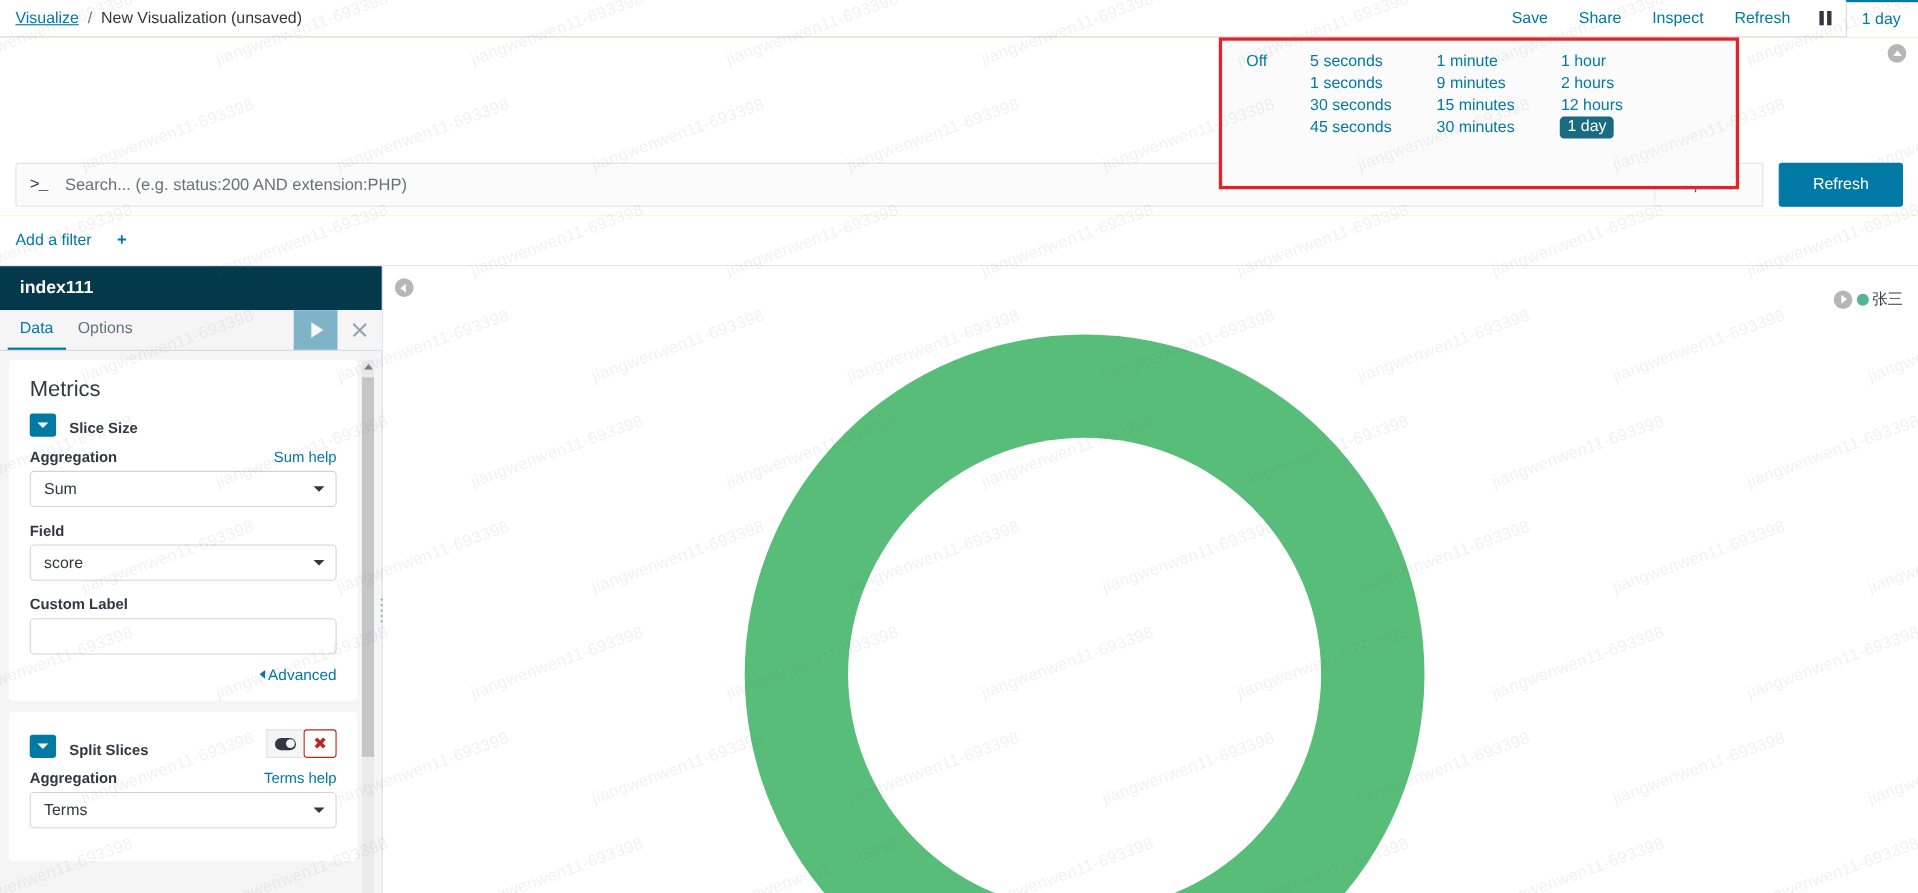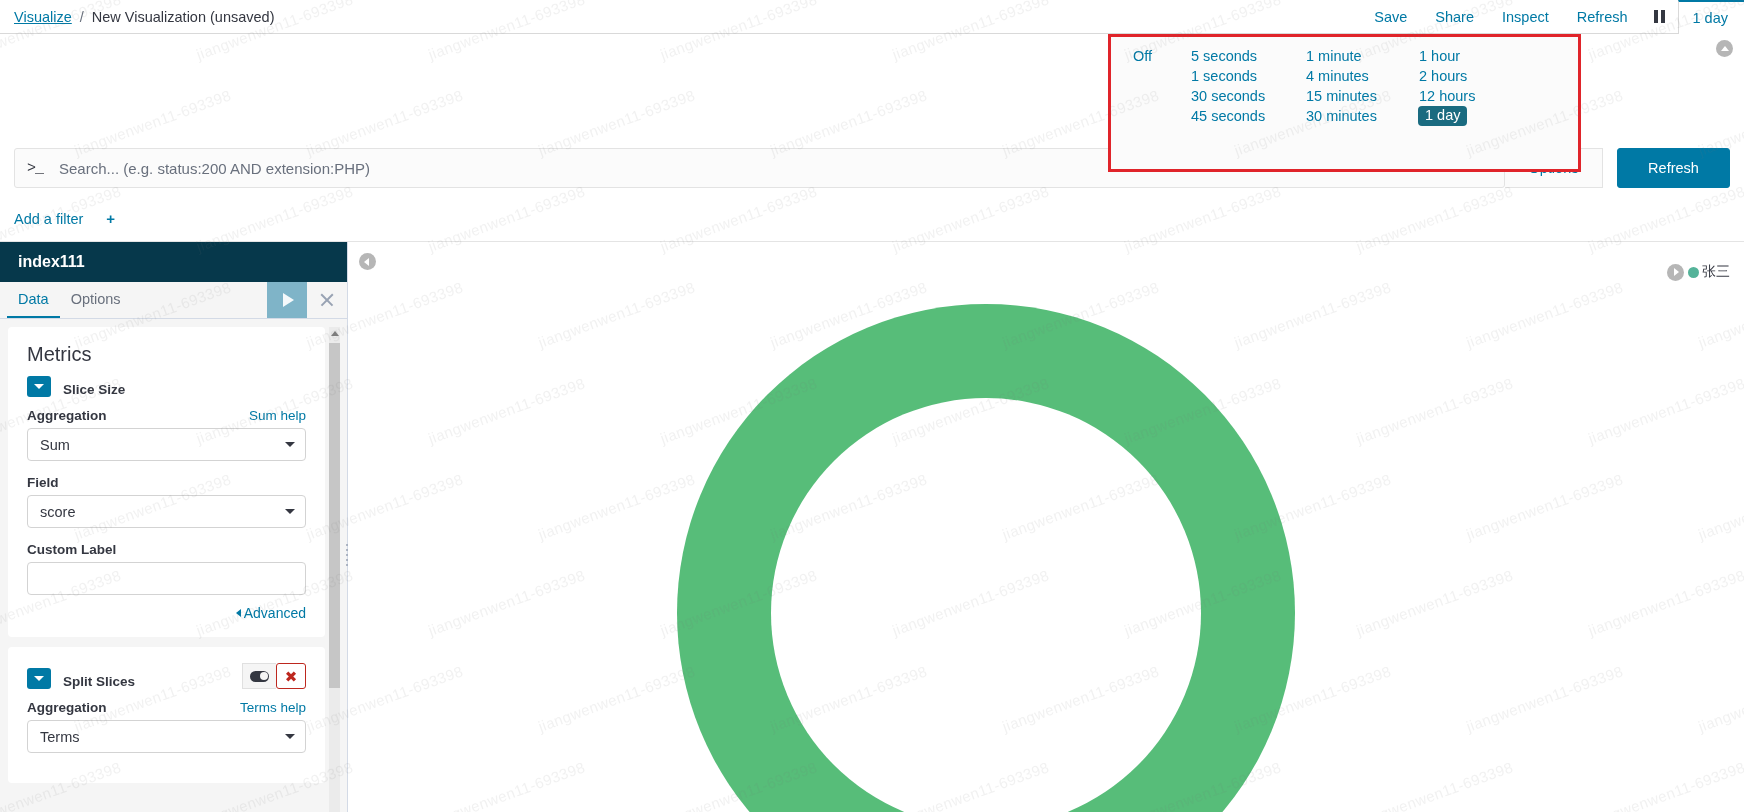--- a/index.html
+++ b/index.html
@@ -410,21 +410,21 @@
           <div class="ri-opt">Off</div>
         </div>
         <div class="ri-col c1">
           <div class="ri-opt">5 seconds</div>
           <div class="ri-opt">1 seconds</div>
           <div class="ri-opt">30 seconds</div>
           <div class="ri-opt">45 seconds</div>
         </div>
         <div class="ri-col c2">
           <div class="ri-opt">1 minute</div>
-          <div class="ri-opt">4 minutes</div>
+          <div class="ri-opt">9 minutes</div>
           <div class="ri-opt">15 minutes</div>
           <div class="ri-opt">30 minutes</div>
         </div>
         <div class="ri-col c3">
           <div class="ri-opt">1 hour</div>
           <div class="ri-opt">2 hours</div>
           <div class="ri-opt">12 hours</div>
           <div class="ri-opt selected">1 day</div>
         </div>
       </div>

